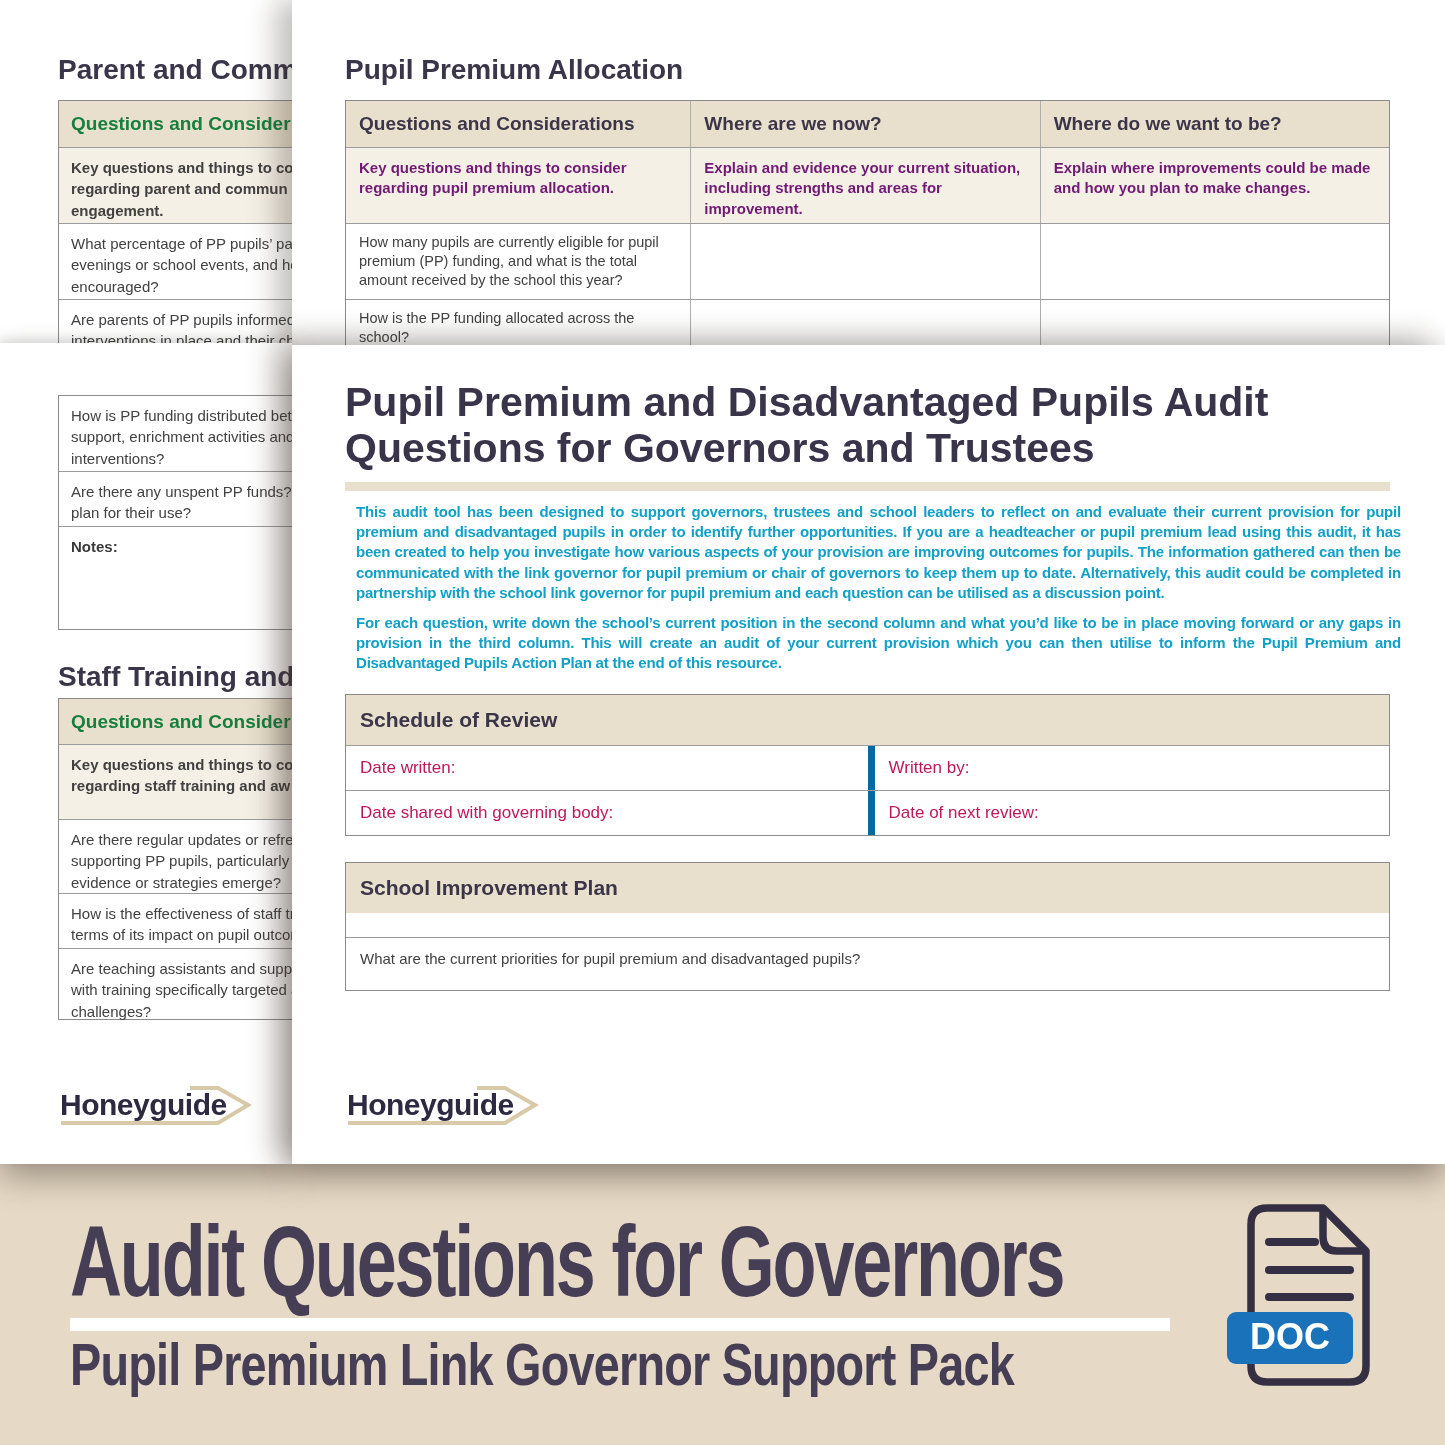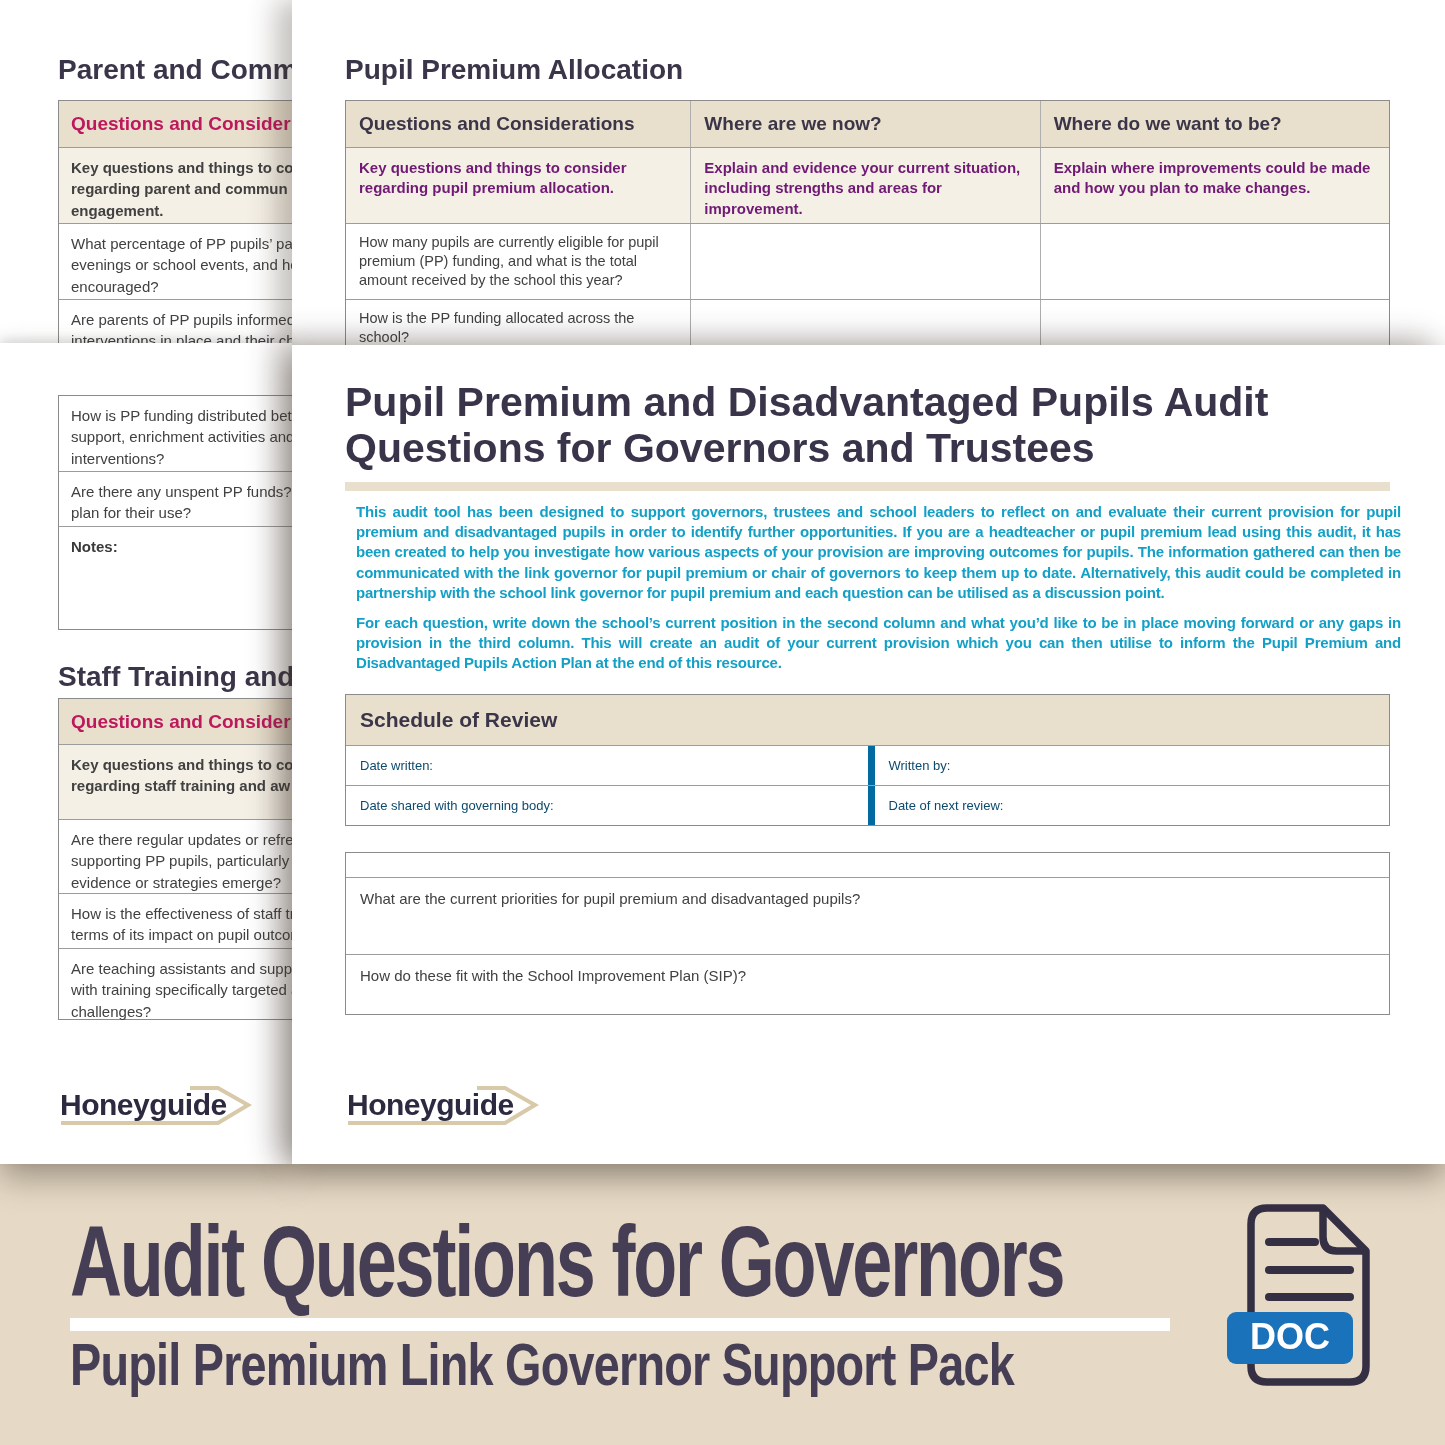--- a/index.html
+++ b/index.html
@@ -14,21 +14,21 @@
   .page3{left:0;top:343px;width:292px;height:821px;z-index:3;
          box-shadow:0 -4px 10px rgba(0,0,0,.10), 0 14px 30px rgba(70,60,50,.45);}
   .page4{left:292px;top:345px;width:1153px;height:819px;z-index:4;
          box-shadow:-16px -6px 28px rgba(60,50,40,.33), 0 14px 30px rgba(70,60,50,.45);}
 
   .sec-h{position:absolute;font-size:28px;font-weight:bold;color:#3a3548;white-space:nowrap;}
 
   
   .tbl{position:absolute;border:1.5px solid #8b8b8b;background:#fff;box-sizing:border-box;}
   .lh-row{background:#e9dfcd;display:flex;align-items:center;padding:0 12px;
-          font-weight:bold;font-size:19px;color:#be185d;white-space:nowrap;box-sizing:border-box;}
+          font-weight:bold;font-size:19px;color:#15803d;white-space:nowrap;box-sizing:border-box;}
   .row{border-top:1px solid #9c9c9c;box-sizing:border-box;}
   .keybg{background:#f5f0e6;}
   .keytxt{color:#13a0c7;font-weight:bold;font-size:15px;line-height:1.42;}
   .lines{white-space:pre;padding:9px 12px;font-size:15px;color:#414141;line-height:1.42;box-sizing:border-box;height:100%;}
   .notes-label{font-weight:bold;color:#3a3a3a;}
 
   .r3{display:flex;border-top:1px solid #9c9c9c;box-sizing:border-box;justify-content:space-between;}
   .r3.first{border-top:none;}
   .c{box-sizing:border-box;}
   .c1{width:345px;}
@@ -41,21 +41,21 @@
   
   .front-content{position:absolute;left:53px;top:34px;width:1010px;}
   .front-title{font-size:41px;font-weight:bold;color:#39344a;line-height:1.13;margin:0 0 10px 0;}
   .front-rule{width:1045px;height:9px;background:#e9dfcd;margin-bottom:11px;}
   .intro{width:1045px;font-size:15px;font-weight:bold;color:#13a0c7;line-height:1.36;
          text-align:justify;letter-spacing:-0.2px;margin:0 0 9px 11px;}
   .ftbl{position:relative;width:1045px;border:1.5px solid #8b8b8b;background:#fff;box-sizing:border-box;}
   .fh{background:#e9dfcd;display:flex;align-items:center;padding:0 14px;height:50px;
       font-weight:bold;font-size:21px;color:#3a3548;box-sizing:border-box;}
   .r2{display:flex;border-top:1px solid #9c9c9c;}
-  .half{width:50%;box-sizing:border-box;font-size:13px;color:#0c4a6e;padding:12px 14px;}
+  .half{width:50%;box-sizing:border-box;font-size:17px;color:#be185d;padding:12px 14px;}
   .bl{border-left:7px solid #0369a1;}
   .frow{border-top:1px solid #9c9c9c;font-size:15px;color:#414141;padding:12px 14px;box-sizing:border-box;margin-top:24px;}
 
   
   .logo{position:absolute;width:200px;height:44px;}
   .logo svg{position:absolute;left:0;top:0;overflow:visible;}
   .logo .lg-text{position:absolute;left:2px;top:3px;font-size:30px;font-weight:bold;
                  color:#2c2940;letter-spacing:-0.5px;white-space:nowrap;}
 
   
@@ -200,22 +200,22 @@
           <div class="half">Date written:</div>
           <div class="half bl">Written by:</div>
         </div>
         <div class="r2">
           <div class="half">Date shared with governing body:</div>
           <div class="half bl">Date of next review:</div>
         </div>
       </div>
 
       <div class="ftbl">
+        <div class="fh">School Improvement Plan</div>
         <div class="frow" style="height:53px">What are the current priorities for pupil premium and disadvantaged pupils?</div>
-        <div class="frow" style="height:60px">How do these fit with the School Improvement Plan (SIP)?</div>
       </div>
     </div>
 
     <div class="logo" style="left:53px;top:740px">
       <svg width="200" height="42" viewBox="0 0 200 42">
         <path d="M3,38 H160 L190,20 L160,3 H132" fill="none" stroke="#d8caa9" stroke-width="4"></path>
       </svg>
       <span class="lg-text">Honeyguide</span>
     </div>
   </div>

